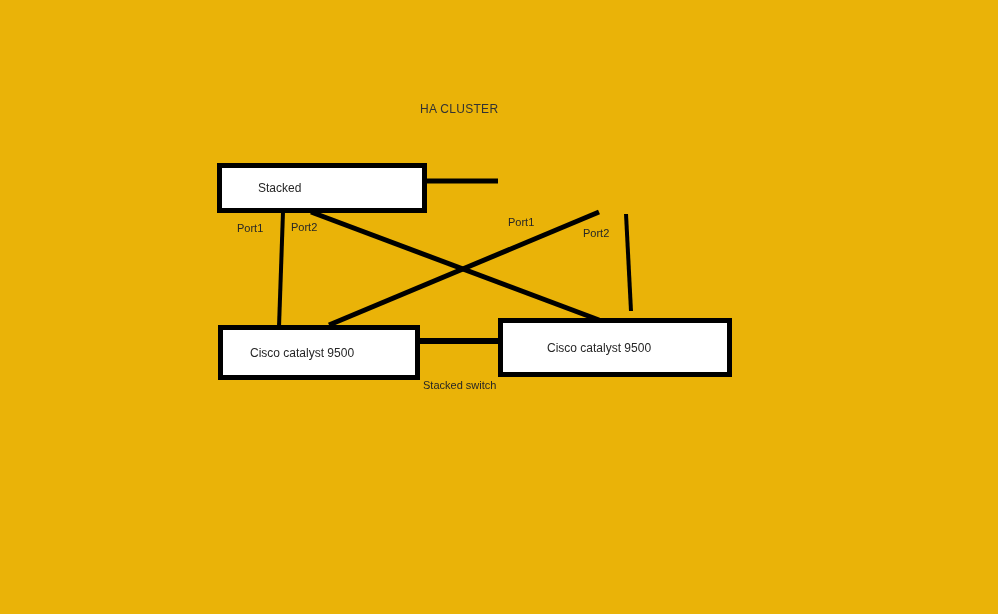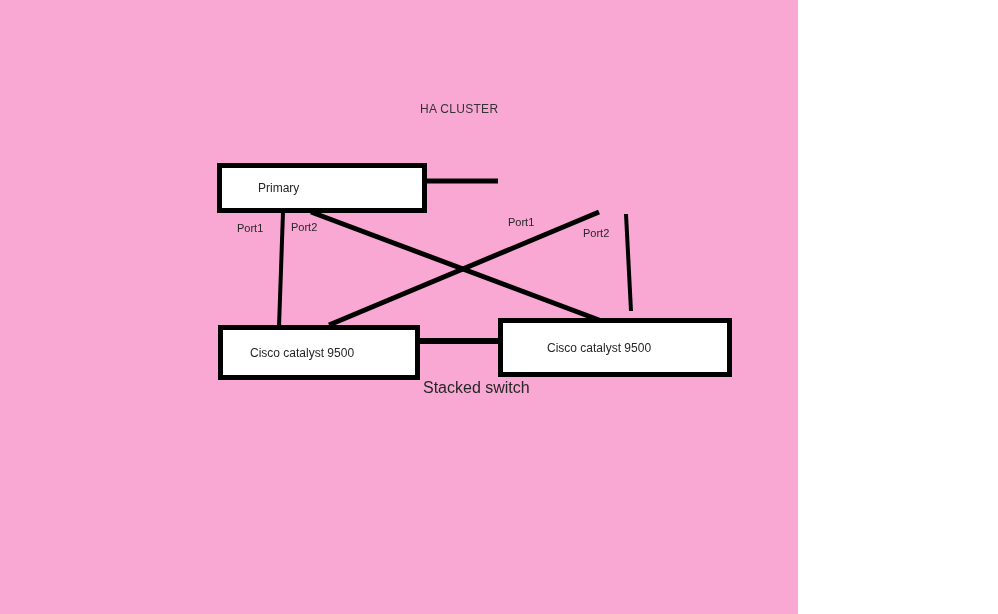--- a/index.html
+++ b/index.html
@@ -1,21 +1,21 @@
 <!DOCTYPE html>
 <html><head>
 <meta charset="utf-8">
 <style>
   * { margin: 0; padding: 0; box-sizing: border-box; }
   html, body { background: #ffffff; }
   .canvas {
     position: relative;
-    width: 798px;
+    width: 998px;
     height: 614px;
-    background: #f9a8d4;
+    background: #eab308;
     font-family: "Liberation Sans", sans-serif;
     color: #262626;
     overflow: hidden;
   }
   .diagram-title {
     position: absolute;
     left: 420px;
     top: 102px;
     font-size: 12px;
     font-weight: 400;
@@ -53,21 +53,21 @@
     white-space: nowrap;
   }
   .lbl-primary-port1   { left: 237px; top: 222px; }
   .lbl-primary-port2   { left: 291px; top: 221px; }
   .lbl-secondary-port1 { left: 508px; top: 216px; }
   .lbl-secondary-port2 { left: 583px; top: 227px; }
   .stacked-switch-label {
     position: absolute;
     left: 423px;
     top: 379px;
-    font-size: 16px;
+    font-size: 11px;
     color: #262626;
     z-index: 3;
     white-space: nowrap;
   }
 </style>
 </head>
 <body>
 
 <div class="canvas">
 
@@ -76,21 +76,21 @@
   <svg class="wires" viewBox="0 0 998 614" xmlns="http://www.w3.org/2000/svg">
     <line x1="427" y1="181" x2="498" y2="181" stroke-width="5"></line>
     <line x1="283" y1="212" x2="279" y2="327" stroke-width="4"></line>
     <line x1="311" y1="212" x2="599" y2="320" stroke-width="5"></line>
     <line x1="599" y1="212" x2="329" y2="325" stroke-width="5"></line>
     <line x1="626" y1="214" x2="631" y2="311" stroke-width="4"></line>
     <line x1="418" y1="341" x2="500" y2="341" stroke-width="6"></line>
   </svg>
 
   <div class="node node-primary">
-    <span>Primary</span>
+    <span>Stacked</span>
   </div>
 
 
   <div class="node node-switch-left">
     <span>Cisco catalyst 9500</span>
   </div>
 
   <div class="node node-switch-right">
     <span>Cisco catalyst 9500</span>
   </div>

